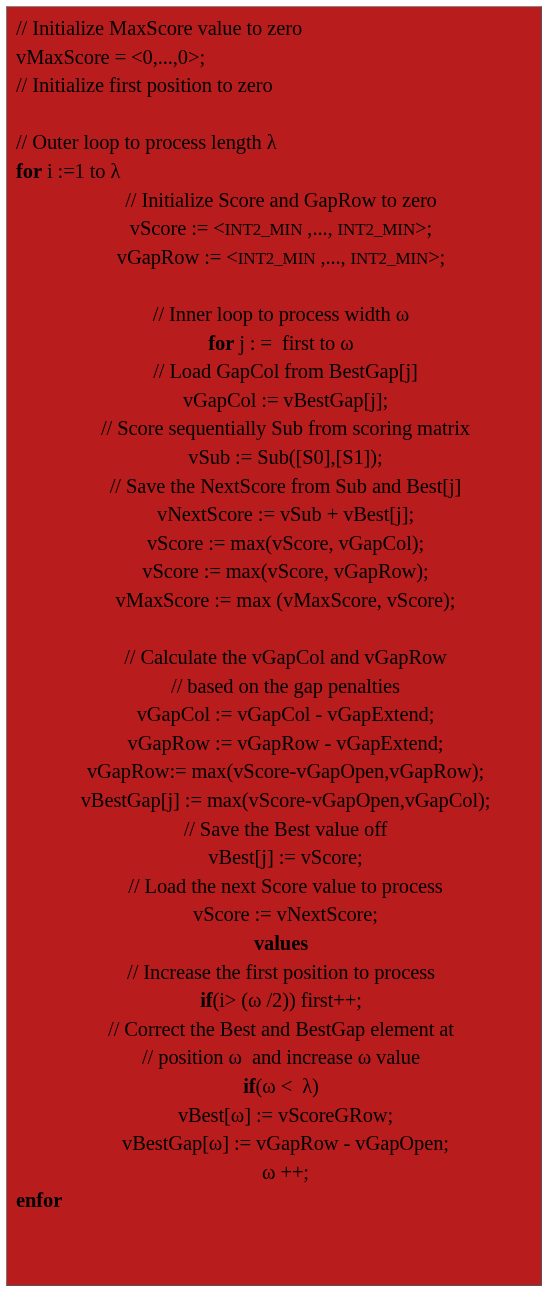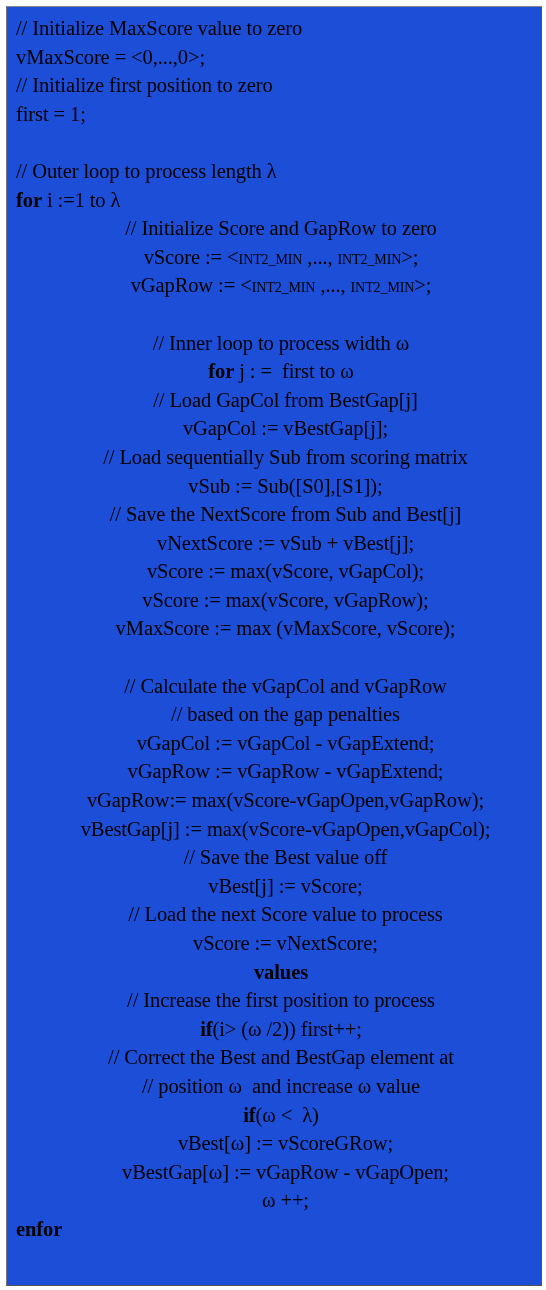--- a/index.html
+++ b/index.html
@@ -19,21 +19,21 @@
     padding: 6px 4px 4px 6px;
     background: #ffffff;
   }
   .code-frame {
     box-sizing: border-box;
     width: 536px;
     height: 1280px;
     border: 1px solid #555555;
     border-top-color: #888888;
     border-left-color: #777777;
-    background: #1d4ed8;
+    background: #b91c1c;
     padding: 7px 4px 11px 9px;
     overflow: hidden;
   }
   .code-listing {
     list-style: none;
     margin: 0;
     padding: 0;
   }
   .code-line {
     font-size: 20.5px;
@@ -49,45 +49,44 @@
   
   .ind-0 { padding-left: 0px; }
   .ind-1 { padding-left: 9px; text-align: center; }
   .ind-2 { padding-left: 18px; text-align: center; }
 
   .kw {
     font-weight: bold;
     margin-top: 8px;
   }
   .sc {
-    font-size: 14px;
+    font-size: 17px;
   }
 </style>
 </head>
 <body>
 
 <div id="pseudocode-figure">
   <div class="code-frame">
     <div class="code-listing" id="code-listing">
         <div class="code-line ind-0"><span>// Initialize MaxScore value to zero</span></div>
         <div class="code-line ind-0"><span>vMaxScore = &lt;0,...,0&gt;;</span></div>
         <div class="code-line ind-0"><span>// Initialize first position to zero</span></div>
-        <div class="code-line ind-0"><span>first = 1;</span></div>
         <div class="code-line ind-0 blank">&nbsp;</div>
         <div class="code-line ind-0"><span>// Outer loop to process length λ</span></div>
         <div class="code-line ind-0"><span class="kw">for</span><span> i :=1 to λ</span></div>
         <div class="code-line ind-1"><span>// Initialize Score and GapRow to zero</span></div>
         <div class="code-line ind-1"><span>vScore := &lt;</span><span class="sc">INT2_MIN</span><span> ,..., </span><span class="sc">INT2_MIN</span><span>&gt;;</span></div>
         <div class="code-line ind-1"><span>vGapRow := &lt;</span><span class="sc">INT2_MIN</span><span> ,..., </span><span class="sc">INT2_MIN</span><span>&gt;;</span></div>
         <div class="code-line ind-1 blank">&nbsp;</div>
         <div class="code-line ind-1"><span>// Inner loop to process width ω</span></div>
         <div class="code-line ind-1"><span class="kw">for</span><span> j : =  first to ω</span></div>
         <div class="code-line ind-2"><span>// Load GapCol from BestGap[j]</span></div>
         <div class="code-line ind-2"><span>vGapCol := vBestGap[j];</span></div>
-        <div class="code-line ind-2"><span>// Load sequentially Sub from scoring matrix</span></div>
+        <div class="code-line ind-2"><span>// Score sequentially Sub from scoring matrix</span></div>
         <div class="code-line ind-2"><span>vSub := Sub([S0],[S1]);</span></div>
         <div class="code-line ind-2"><span>// Save the NextScore from Sub and Best[j]</span></div>
         <div class="code-line ind-2"><span>vNextScore := vSub + vBest[j];</span></div>
         <div class="code-line ind-2"><span>vScore := max(vScore, vGapCol);</span></div>
         <div class="code-line ind-2"><span>vScore := max(vScore, vGapRow);</span></div>
         <div class="code-line ind-2"><span>vMaxScore := max (vMaxScore, vScore);</span></div>
         <div class="code-line ind-2 blank">&nbsp;</div>
         <div class="code-line ind-2"><span>// Calculate the vGapCol and vGapRow</span></div>
         <div class="code-line ind-2"><span>// based on the gap penalties</span></div>
         <div class="code-line ind-2"><span>vGapCol := vGapCol - vGapExtend;</span></div>

